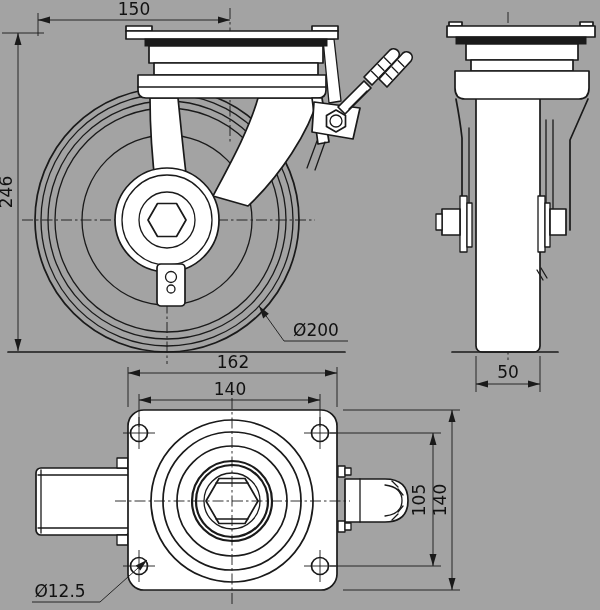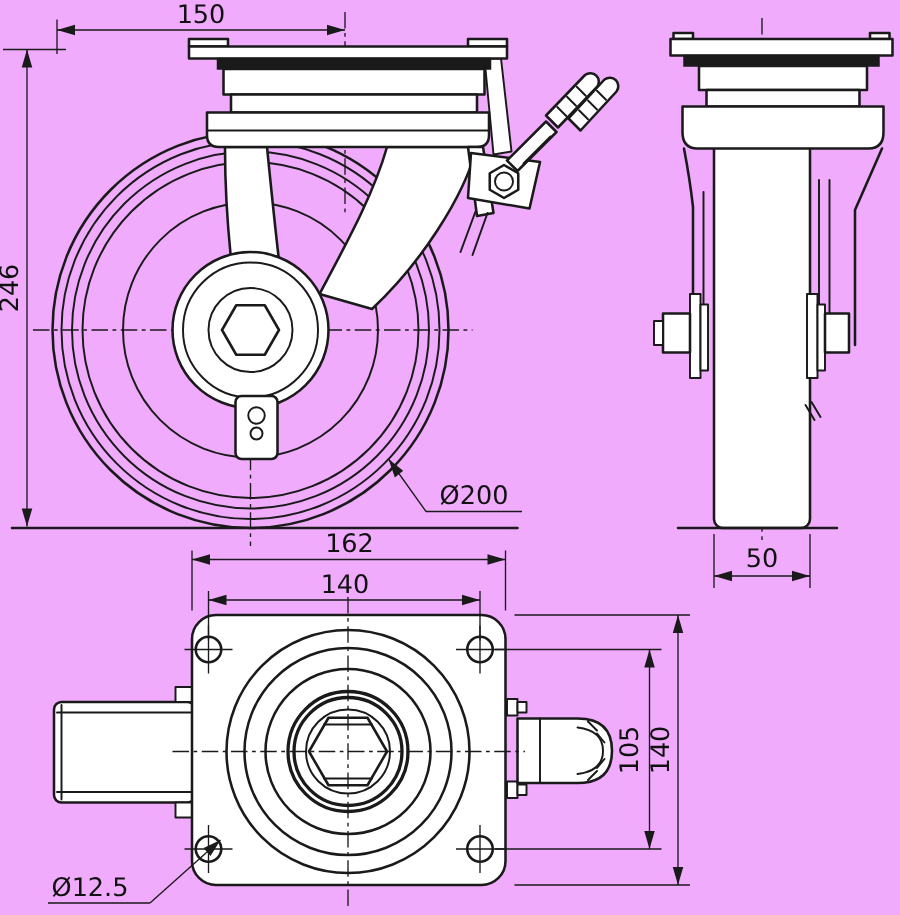--- a/index.html
+++ b/index.html
@@ -1,16 +1,16 @@
 <!DOCTYPE html>
 <html><head>
 <meta charset="utf-8">
 <style>
   html,body{margin:0;padding:0;background:#ffffff;}
-  .stage{width:600px;height:610px;background:#f0abfc;position:relative;overflow:hidden;}
+  .stage{width:600px;height:610px;background:#a3a3a3;position:relative;overflow:hidden;}
   svg{display:block;}
   .ol{stroke:#1a1a1a;stroke-width:1.7;fill:none;stroke-linejoin:round;stroke-linecap:round;}
   .ol2{stroke:#1a1a1a;stroke-width:1.3;fill:none;stroke-linejoin:round;stroke-linecap:round;}
   .fw{fill:#ffffff;}
   .dark{fill:#1a1a1a;stroke:#1a1a1a;stroke-width:1;}
   .thin{stroke:#1a1a1a;stroke-width:0.9;fill:none;}
   .cl{stroke:#1a1a1a;stroke-width:0.9;fill:none;stroke-dasharray:11 3 2.5 3;}
   .arw{fill:#1a1a1a;stroke:none;}
   .dimtext{font-family:"DejaVu Sans",sans-serif;font-size:17px;fill:#111;}
 </style>

